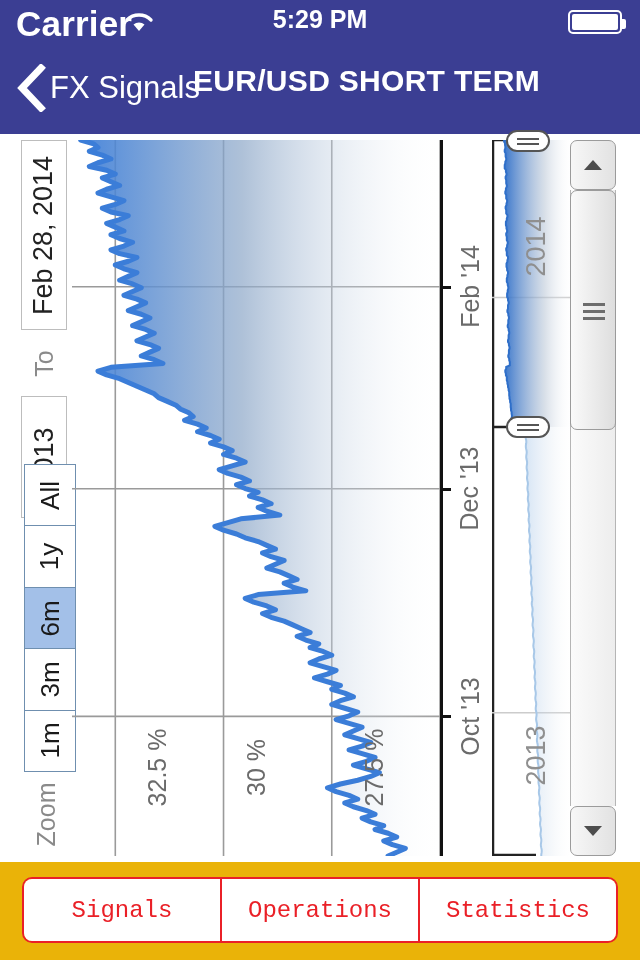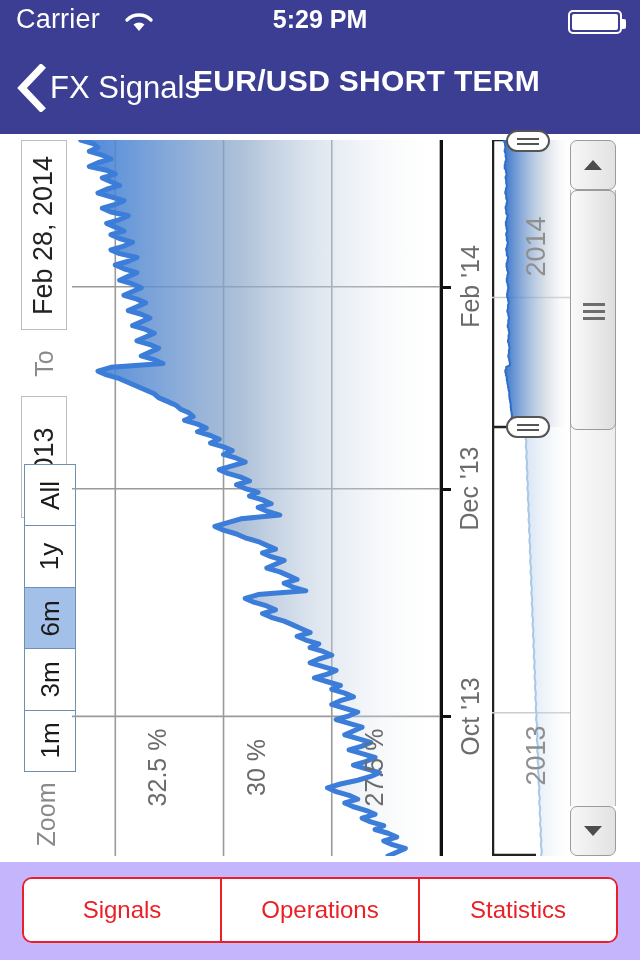--- a/index.html
+++ b/index.html
@@ -11,21 +11,21 @@
   }
 
   
   #status-bar {
     position: absolute; left: 0; top: 0; width: 640px; height: 42px;
     background: #3b3e93;
     color: #ffffff;
   }
   #carrier-text {
     position: absolute; left: 16px; top: 4px;
-    font-size: 27px; letter-spacing: .2px;
+    font-size: 35px; letter-spacing: .2px; font-weight: bold;
   }
   #wifi-icon { position: absolute; left: 122px; top: 10px; width: 34px; height: 24px; }
   #status-time {
     position: absolute; left: 0; top: 5px; width: 640px;
     text-align: center; font-size: 25px; font-weight: bold;
   }
   #battery-icon {
     position: absolute; right: 18px; top: 10px;
     width: 54px; height: 24px;
     border: 2px solid #ffffff; border-radius: 5px;
@@ -178,21 +178,22 @@
     cursor: pointer;
   }
   #sb-thumb .grip { position: absolute; left: 12px; width: 22px; height: 3px; background: #6d6d6d; }
   #sb-thumb .g1 { top: 112px; }
   #sb-thumb .g2 { top: 119px; }
   #sb-thumb .g3 { top: 126px; }
 
   
   #tab-bar {
     position: absolute; left: 0; top: 862px; width: 640px; height: 98px;
-    background: #c4b5fd;
+    background: #eab308;
+    font-family: Liberation Mono, monospace;
   }
   #segmented {
     position: absolute; left: 22px; top: 15px; width: 596px; height: 66px;
     border: 2px solid #ea2027; border-radius: 10px;
     display: flex; overflow: hidden;
   }
   .seg {
     flex: 1; border-right: 2px solid #ea2027;
     display: flex; align-items: center; justify-content: center;
     background: #ffffff; cursor: pointer;

